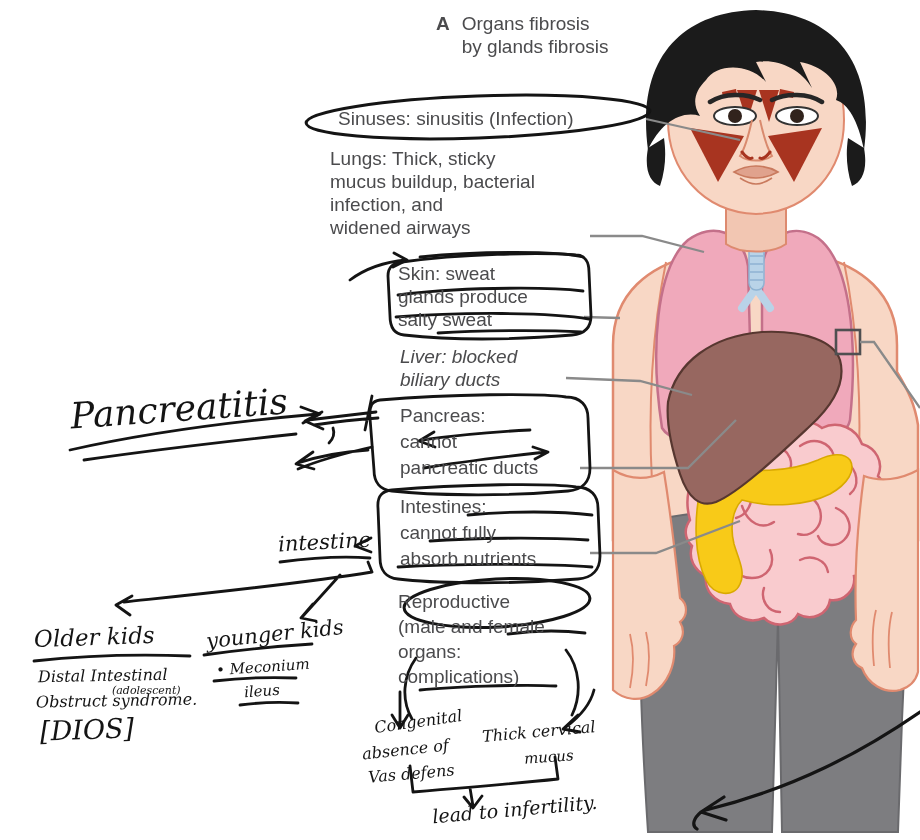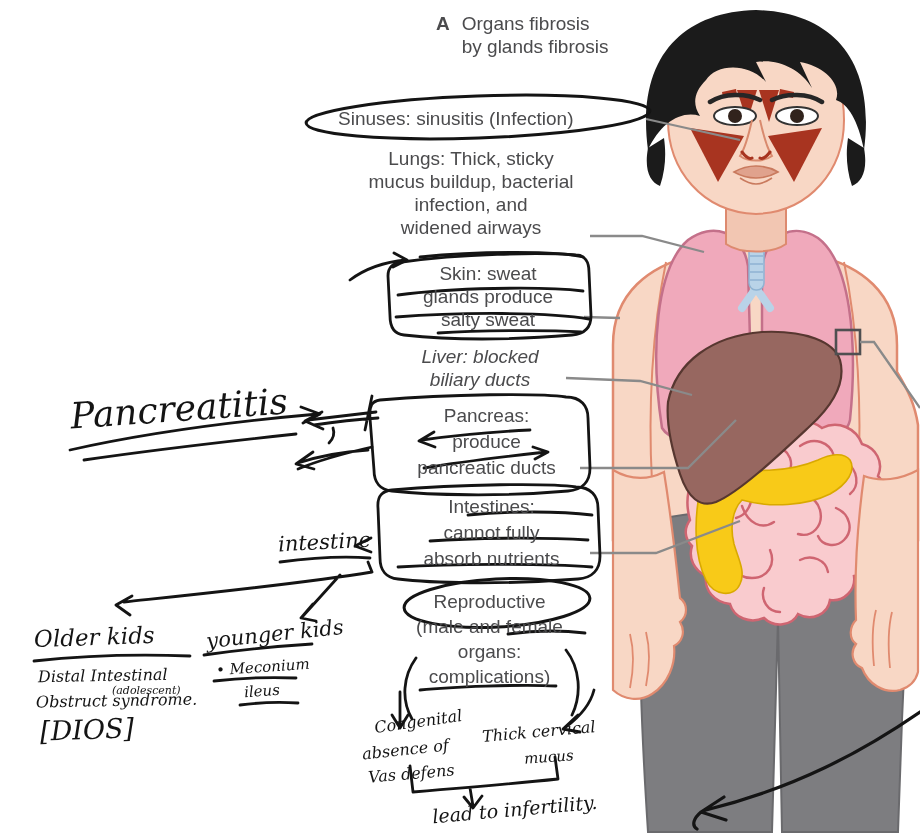--- a/index.html
+++ b/index.html
@@ -1,20 +1,20 @@
 <!DOCTYPE html>
 <html><head>
 <meta charset="utf-8">
 <style>
   html,body{margin:0;padding:0;background:#fff;}
   #canvas{position:relative;width:920px;height:840px;background:#ffffff;overflow:hidden;
           font-family:"Liberation Sans",sans-serif;}
   svg.layer{position:absolute;left:0;top:0;}
   .lbl{position:absolute;color:#4b4b4d;font-size:19px;line-height:23px;white-space:nowrap;}
-  .lbl.r{text-align:center;}
+  .lbl.r{text-align:left;}
   .lbl span{display:block;}
   .hw{position:absolute;color:#141414;font-family:"DejaVu Serif",serif;font-style:italic;white-space:nowrap;}
   .title-row{display:flex;gap:12px;}
   .title-a{font-weight:bold;}
 </style>
 </head>
 <body>
 
 <div id="canvas">
 
@@ -222,21 +222,21 @@
     <span>salty sweat</span>
   </div>
 
   <div class="lbl r" style="left:400px;top:345px;width:160px;font-style:italic;">
     <span>Liver: blocked</span>
     <span>biliary ducts</span>
   </div>
 
   <div class="lbl r" style="left:400px;top:403px;width:173px;line-height:26px;">
     <span>Pancreas:</span>
-    <span>produce</span>
+    <span>cannot</span>
     <span>pancreatic ducts</span>
   </div>
 
   <div class="lbl r" style="left:400px;top:494px;width:183px;line-height:26px;">
     <span>Intestines:</span>
     <span>cannot fully</span>
     <span>absorb nutrients</span>
   </div>
 
   <div class="lbl r" style="left:398px;top:589px;width:183px;line-height:25px;">

